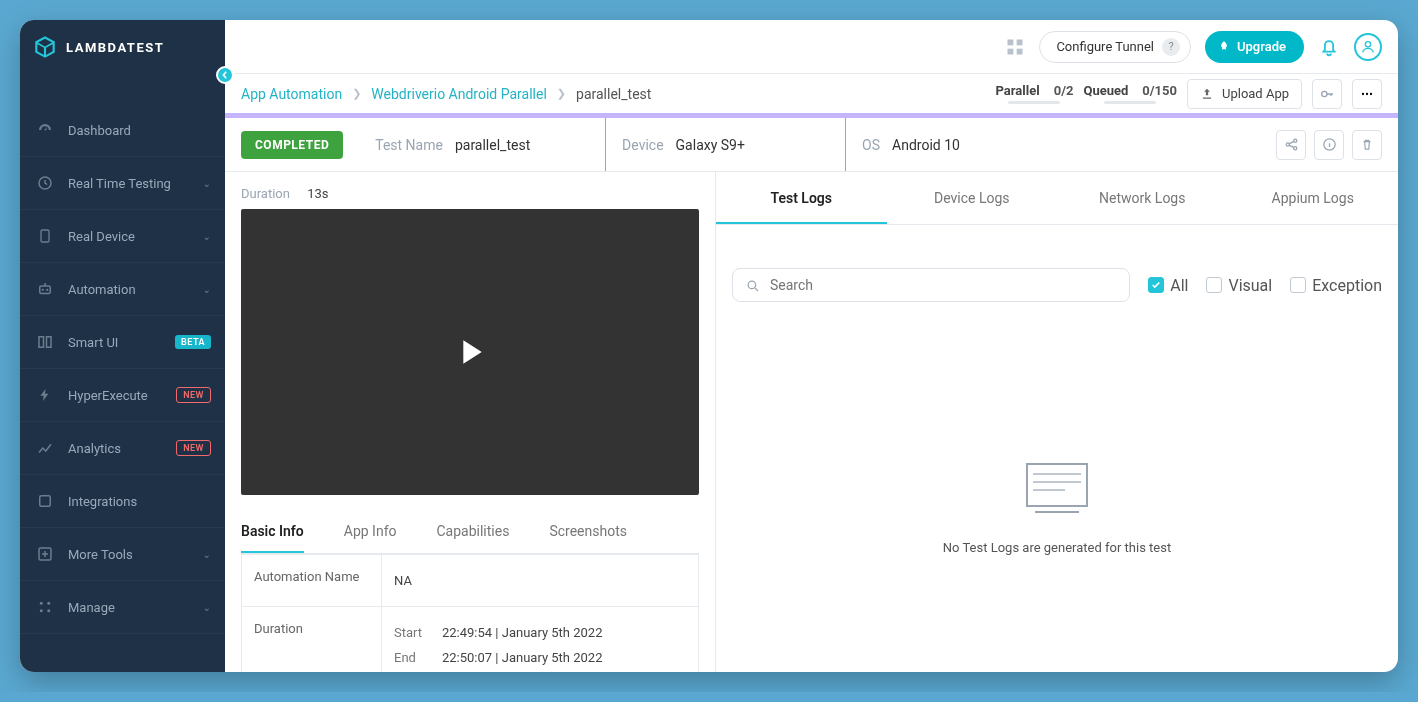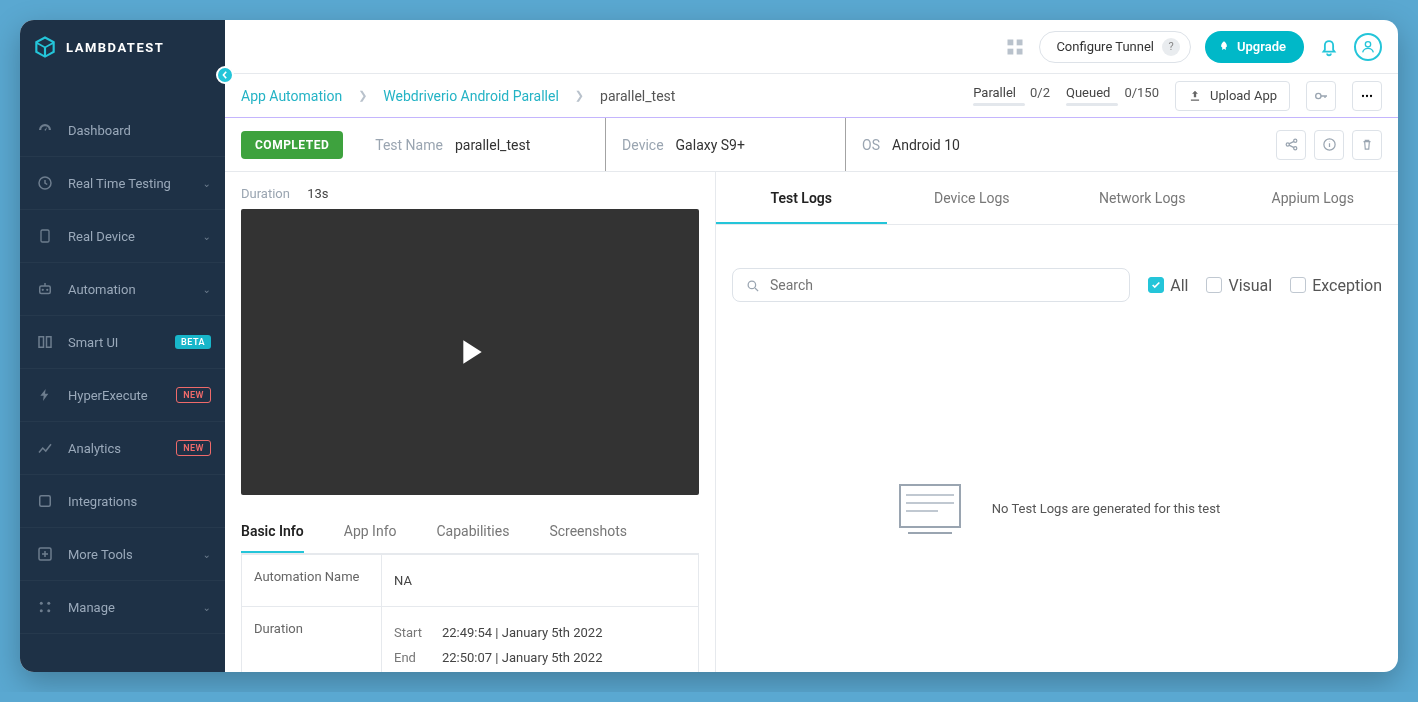--- a/index.html
+++ b/index.html
@@ -21,26 +21,26 @@
 .badge.new { background:transparent; color:#ef6a6a; border:1px solid #ef6a6a; }
 .main { flex:1; display:flex; flex-direction:column; overflow:hidden; }
 .topbar { height:54px; border-bottom:1px solid #e6e9ed; display:flex; align-items:center; padding:0 16px; gap:14px; }
 .topbar-spacer{flex:1;}
 .grid-icon{color:#b9c2cc;}
 .configure-tunnel{ border:1px solid #dde2e8; border-radius:18px; height:32px; padding:0 10px 0 16px; display:flex; align-items:center; gap:8px; font-size:13px; color:#333; background:#fff;}
 .configure-tunnel .q{ width:18px;height:18px;border-radius:50%;background:#e9ecef;color:#888;font-size:11px;display:flex;align-items:center;justify-content:center;}
 .upgrade-btn { background:#00b8c8; color:#fff; border:none; border-radius:18px; height:32px; padding:0 18px 0 12px; font-size:13px; font-weight:600; display:flex; align-items:center; gap:6px;}
 .bell-icon{ color:#24c5d9; position:relative;}
 .user-avatar{ width:28px;height:28px;border:2px solid #24c5d9;border-radius:50%;display:flex;align-items:center;justify-content:center;color:#24c5d9;}
-.breadcrumb-bar { height:44px; border-bottom:1px solid #c4b5fd; display:flex; align-items:center; padding:0 16px; gap:16px; font-size:14px;}
+.breadcrumb-bar { height:44px; border-bottom:5px solid #c4b5fd; display:flex; align-items:center; padding:0 16px; gap:10px; font-size:14px;}
 .crumb-link{ color:#24b3c5; }
 .crumb-sep{ color:#b9c2cc; font-size:11px;}
 .crumb-current{ color:#555;}
 .bc-spacer{flex:1;}
-.counter{ display:flex; flex-direction:column; gap:3px; }
+.counter{ display:flex; flex-direction:column; align-items:center; gap:3px;font-weight:bold; }
 .counter-row{display:flex; gap:14px; font-size:13px; color:#444;}
 .counter-row .val{ color:#555;}
 .counter-bar{height:3px;width:52px;background:#e3e7ec;border-radius:2px;}
 .upload-btn{ border:1px solid #dde2e8; background:#fff; border-radius:4px; height:30px; padding:0 12px; display:flex; align-items:center; gap:8px; font-size:13px; color:#444;}
 .square-btn{ width:30px; height:30px; border:1px solid #dde2e8; border-radius:4px; display:flex; align-items:center; justify-content:center; color:#9aa5b1; background:#fff;}
 .meta-bar{ height:54px; border-bottom:1px solid #e6e9ed; display:flex; align-items:center;}
 .meta-cell{ padding:0 16px; display:flex; align-items:center; gap:12px; height:100%;}
 .meta-cell.sepright{ border-right:1px solid #a3a3a3;}
 .status-pill{ background:#3ea23e; color:#fff; font-size:12px; font-weight:700; letter-spacing:.5px; padding:7px 14px; border-radius:4px;}
 .meta-label{ color:#9aa5b1; font-size:14px;}
@@ -66,21 +66,21 @@
 .log-tabs{ display:flex; border-bottom:1px solid #e6e9ed;}
 .log-tab{ flex:1; text-align:center; padding:18px 0; font-size:14px; color:#777; cursor:pointer;}
 .log-tab.active{ color:#222; font-weight:600; box-shadow:inset 0 -2px 0 #24c5d9;}
 .search-row{ display:flex; align-items:center; gap:18px; padding:14px 16px;}
 .search-box{ flex:1; border:1px solid #dde2e8; border-radius:8px; height:34px; display:flex; align-items:center; padding:0 12px; gap:10px;}
 .search-box input{ border:none; outline:none; flex:1; font-size:14px; color:#555;}
 .filter{ display:flex; align-items:center; gap:6px; font-size:16px; color:#555;}
 .cbox{ width:16px; height:16px; border:1.5px solid #c0c8d1; border-radius:3px; display:flex; align-items:center; justify-content:center;}
 .cbox.checked{ background:#24c5d9; border-color:#24c5d9; color:#fff;}
 .cbox.checked svg{width:10px;height:10px;fill:#fff;}
-.empty-area{ flex:1; display:flex; flex-direction:row; align-items:center; justify-content:center; gap:26px; color:#555;}
+.empty-area{ flex:1; display:flex; flex-direction:column; align-items:center; justify-content:center; gap:26px; color:#555;}
 .empty-illus{ width:72px; height:52px; }
 .empty-text{ font-size:13px;}
 svg{display:block;}
 </style>
 </head>
 <body>
 
 <div class="app-frame">
 
   <aside class="sidebar">

